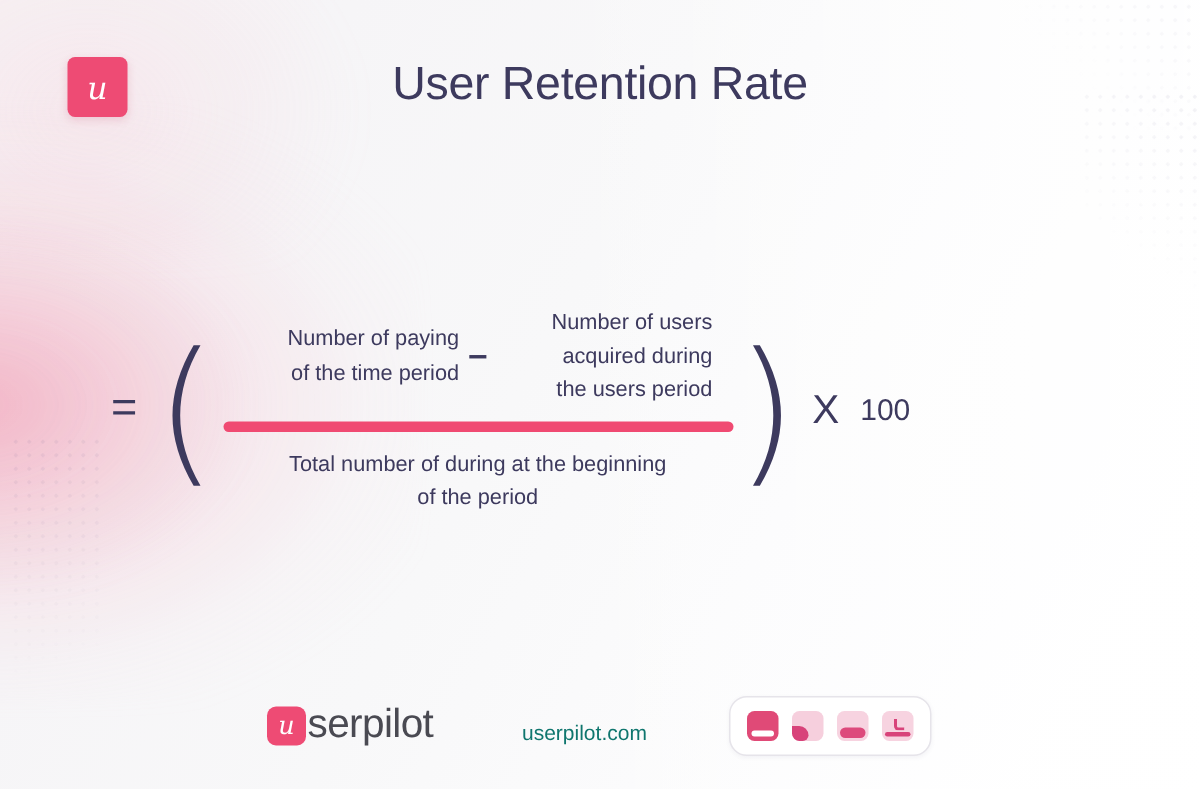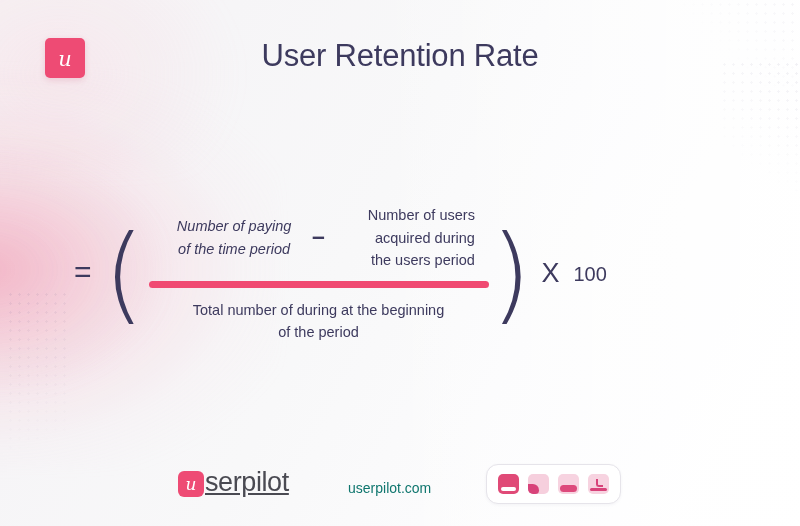--- a/index.html
+++ b/index.html
@@ -205,21 +205,21 @@
     justify-content: center;
     width: 100%;
     padding-bottom: 9px;
   }
   .num-block {
     font-size: 14.5px;
     line-height: 1.56;
     color: #3d3a5e;
     width: 144px;
   }
-  .num-left { text-align: center; font-style: italic; }
+  .num-left { text-align: right; }
   .num-right { text-align: right; }
   .minus {
     font-size: 23px;
     font-weight: bold;
     color: #3d3a5e;
     padding: 0 6px;
     transform: translateY(-1px);
   }
   .frac-bar {
     width: 340px;
@@ -275,21 +275,20 @@
     font-size: 17px;
     line-height: 1;
     transform: translateY(1px);
   }
   .footer-word {
     font-size: 27px;
     color: #4a4a52;
     letter-spacing: -0.4px;
     line-height: 1;
     transform: translateY(-1px);
-    text-decoration: underline;
   }
   .footer-url {
     position: absolute;
     left: 348px;
     top: 480px;
     font-size: 14px;
     color: #0f766e;
   }
 
   

